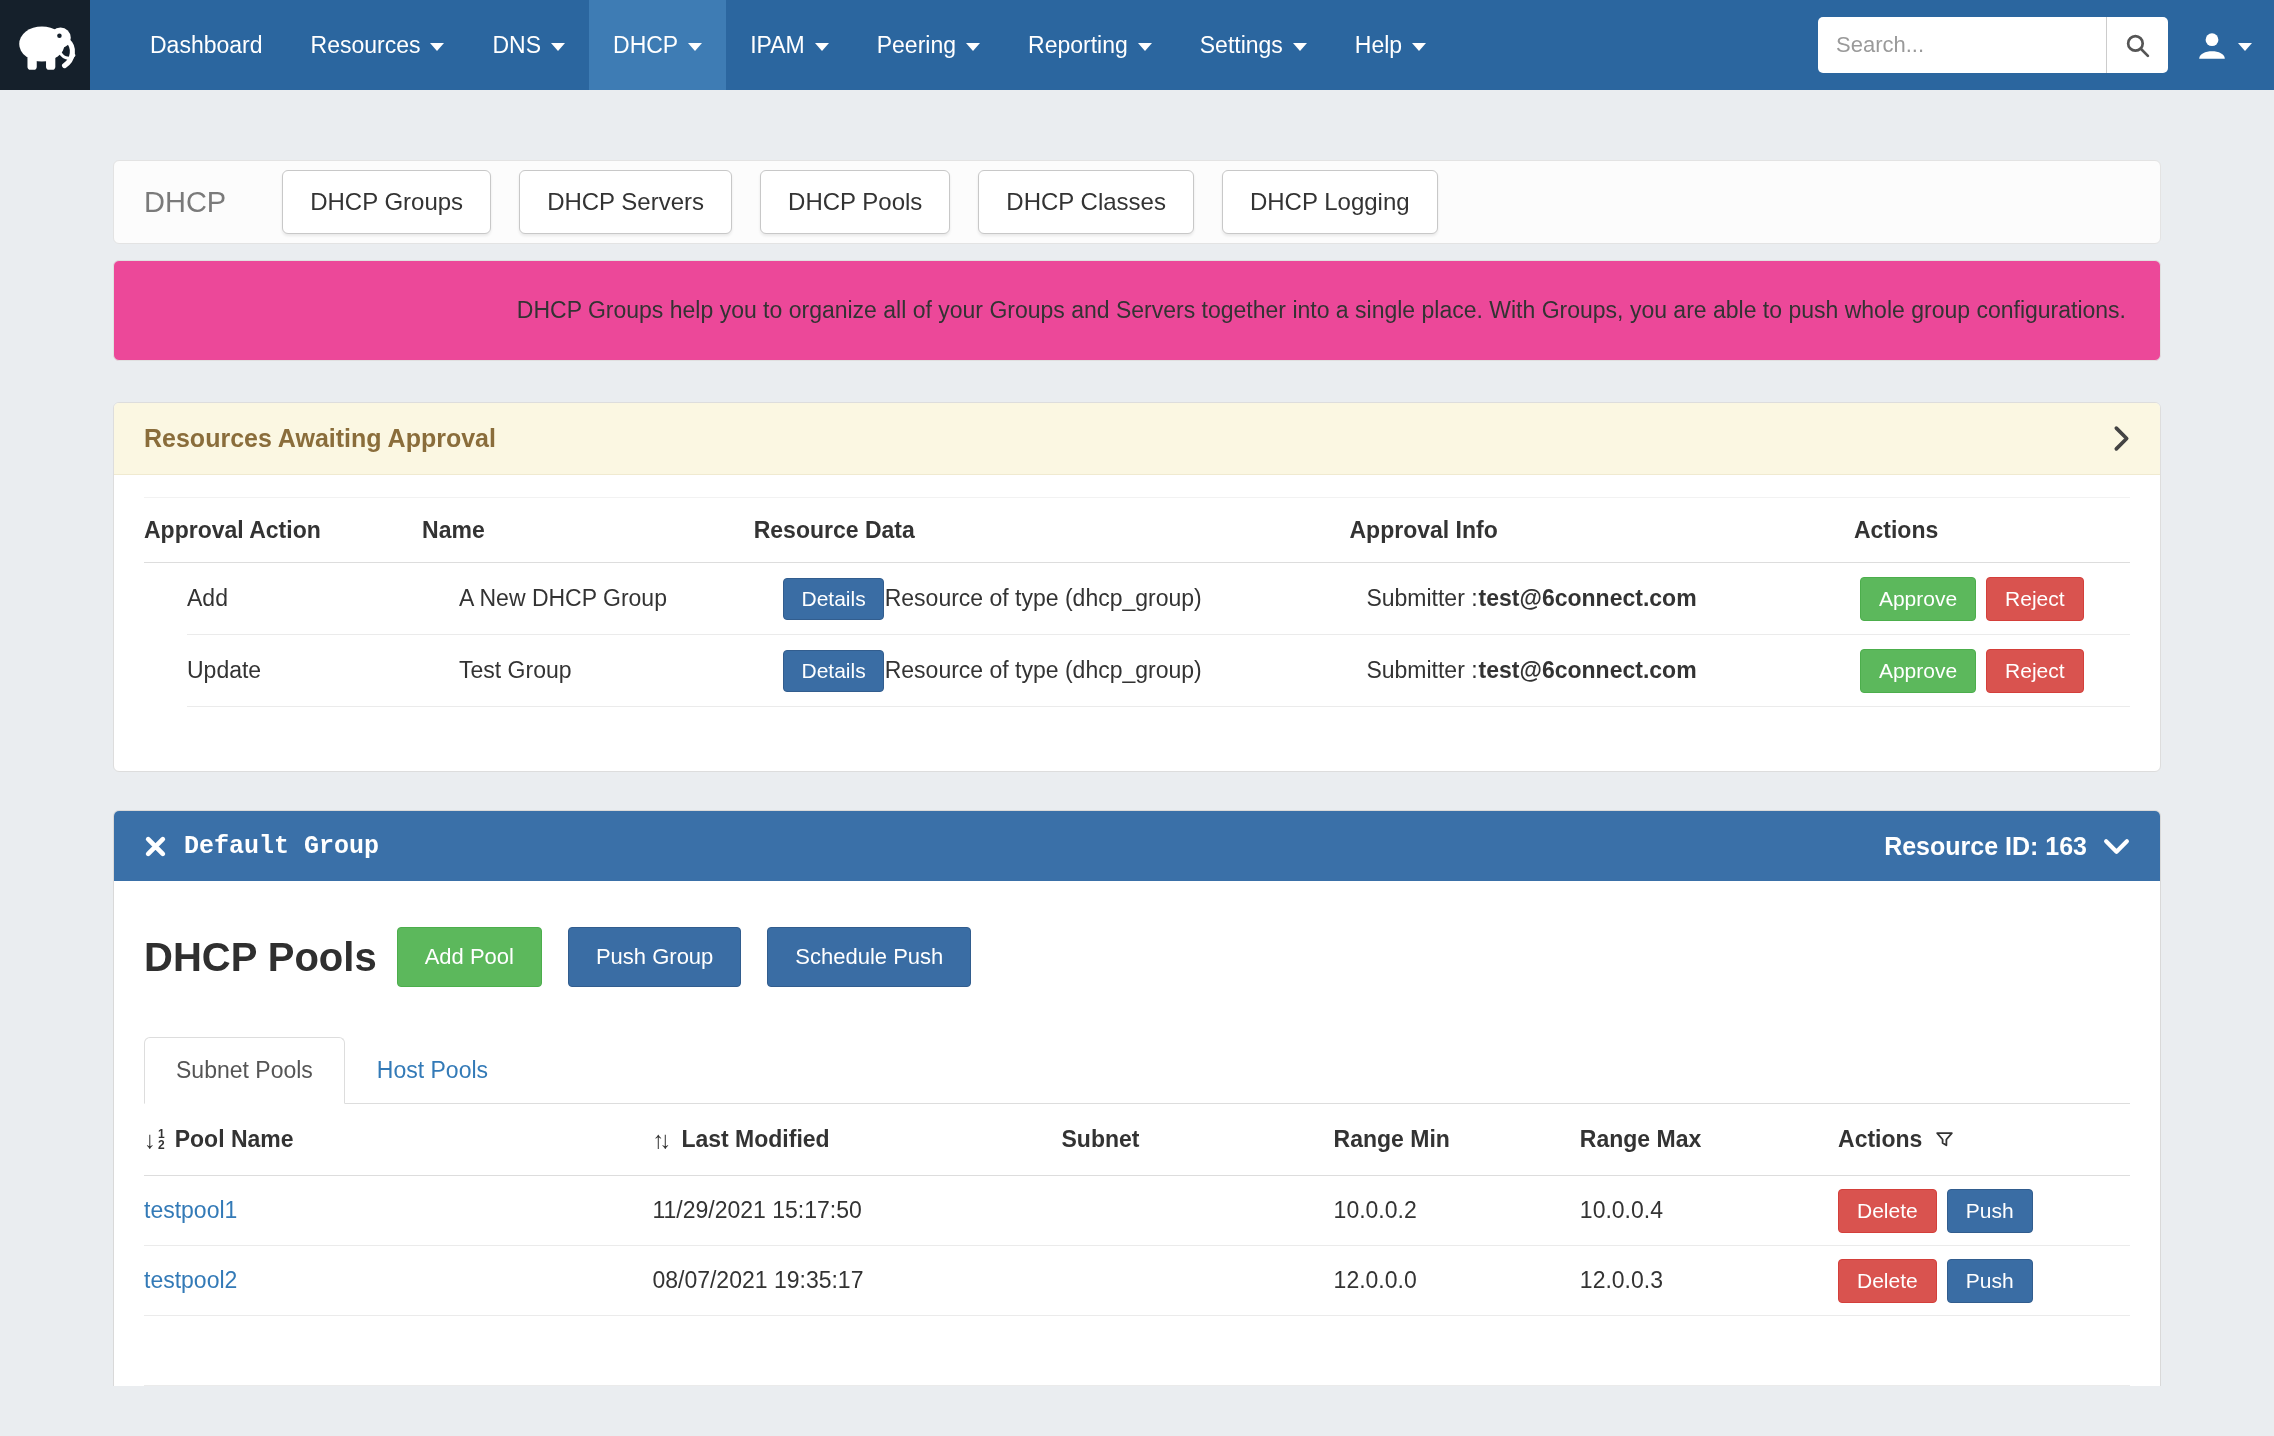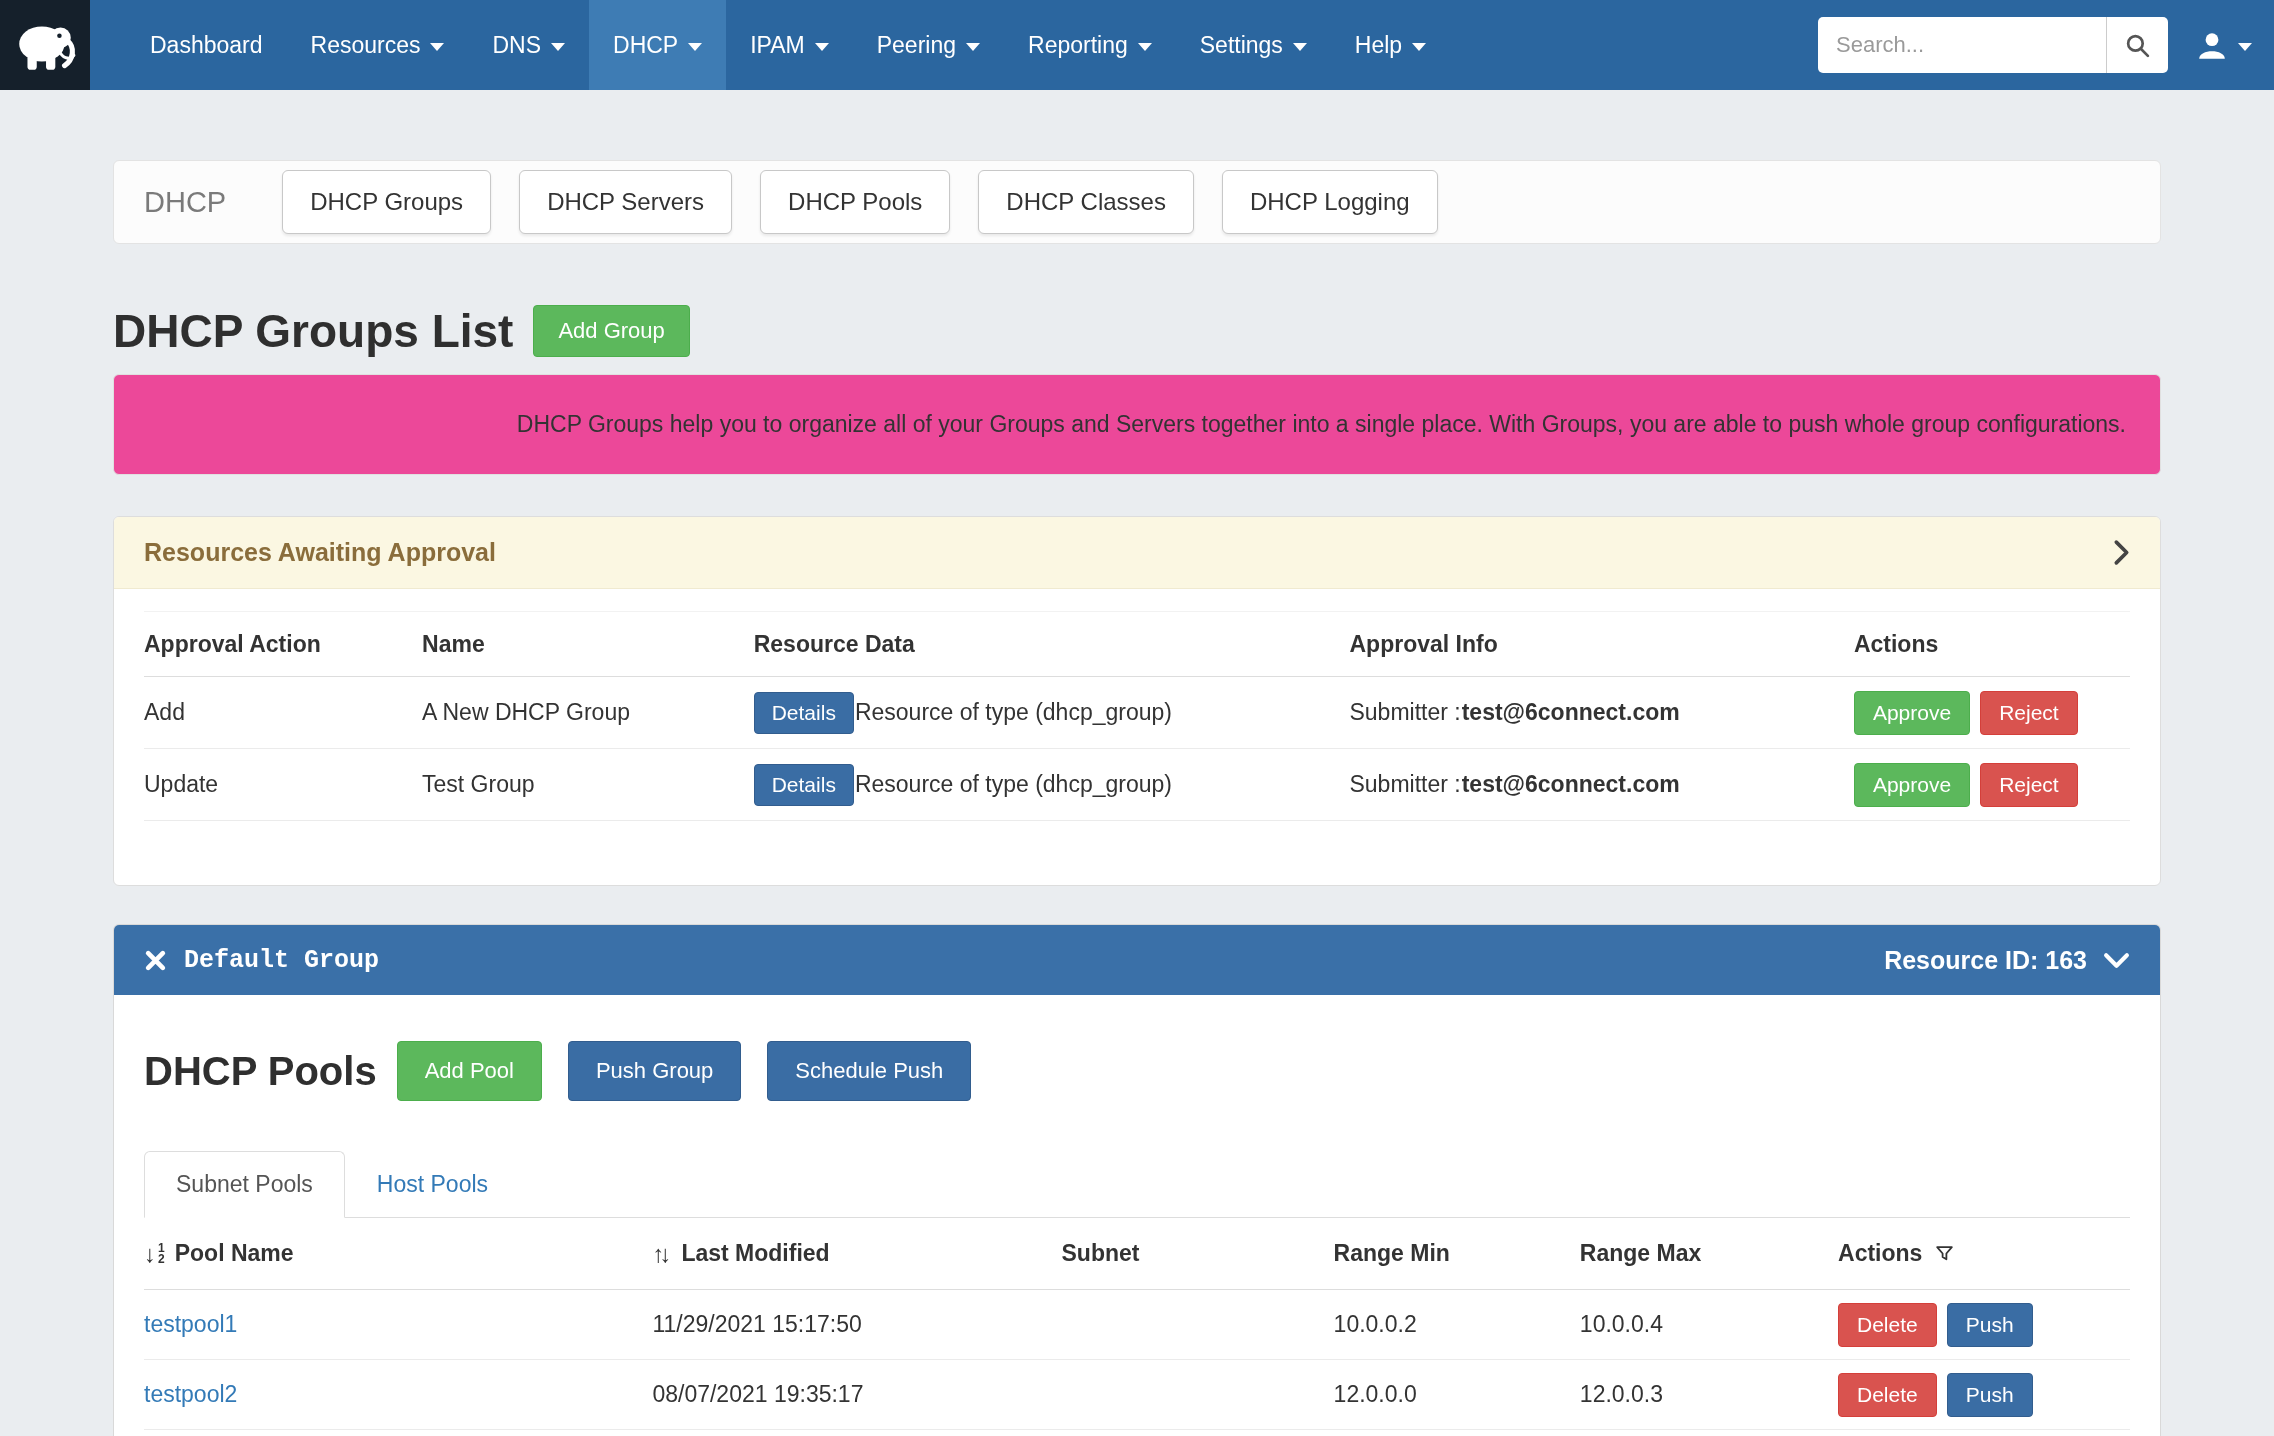--- a/index.html
+++ b/index.html
@@ -39,21 +39,21 @@
   .desc { margin-top:16px; background:#ec4899; border:1px solid #e0e0e0; border-radius:6px; padding:36px 34px; font-size:23px;text-align:right; }
 
   
   .panel { margin-top:41px; background:#fff; border:1px solid #ddd; border-radius:6px; overflow:hidden; }
   .panel-heading-warning { background:#fbf7e2; border-bottom:1px solid #f0ead0; height:72px; display:flex; align-items:center; padding:0 30px; cursor:pointer; }
   .panel-heading-warning .t { font-size:25px; font-weight:bold; color:#8a6d3b; }
   .chev-right { margin-left:auto; }
   .apv-table { margin:22px 30px 64px; }
   .apv-head, .apv-row { display:grid; grid-template-columns:14% 16.7% 30% 25.4% 1fr; align-items:center; }
   .apv-head { height:66px; border-top:1px solid #f2f2f2; border-bottom:1px solid #ddd; font-weight:bold; font-size:23px; }
-  .apv-row { height:72px; border-bottom:1px solid #ebebeb; font-size:23px; }
+  .apv-row { height:72px; border-bottom:1px solid #ebebeb; font-size:23px;margin-left:43px; }
   .cell-flex { display:flex; align-items:center; gap:1px; }
   .btn-details { font-size:21px; padding:8px 17px; }
   .btn-sm { font-size:21px; padding:9px 18px; }
   .actions { display:flex; gap:10px; }
 
   
   .group-panel { margin-top:38px; background:#fff; border:1px solid #d9d9d9; border-bottom:none; border-radius:6px 6px 0 0; }
   .group-header { background:#3a70a8; height:70px; display:flex; align-items:center; padding:0 30px; color:#fff; border-radius:5px 5px 0 0; }
   .group-title { display:flex; align-items:center; gap:17px; font-size:25px; font-weight:bold;font-family:Liberation Mono, monospace; }
   .group-right { margin-left:auto; display:flex; align-items:center; gap:16px; font-size:25px; font-weight:bold; }
@@ -153,24 +153,20 @@
 
   <div class="subnav">
     <span class="subnav-title">DHCP</span>
     <button class="btn btn-default">DHCP Groups</button>
     <button class="btn btn-default">DHCP Servers</button>
     <button class="btn btn-default">DHCP Pools</button>
     <button class="btn btn-default">DHCP Classes</button>
     <button class="btn btn-default">DHCP Logging</button>
   </div>
 
-  <div class="page-head">
-    <h1>DHCP Groups List</h1>
-    <button class="btn btn-success add-group">Add Group</button>
-  </div>
 
   <div class="desc">
     <span>DHCP Groups help you to organize all of your Groups and Servers together into a single place. With Groups, you are able to push whole group configurations.</span>
   </div>
 
   <div class="panel">
     <div class="panel-heading-warning">
       <span class="t">Resources Awaiting Approval</span>
       <svg class="chev-right" width="17" height="27" viewBox="0 0 16 26">
         <path d="M3 3 L13 13 L3 23" fill="none" stroke="#444" stroke-width="3.5" stroke-linecap="round" stroke-linejoin="round"></path>

